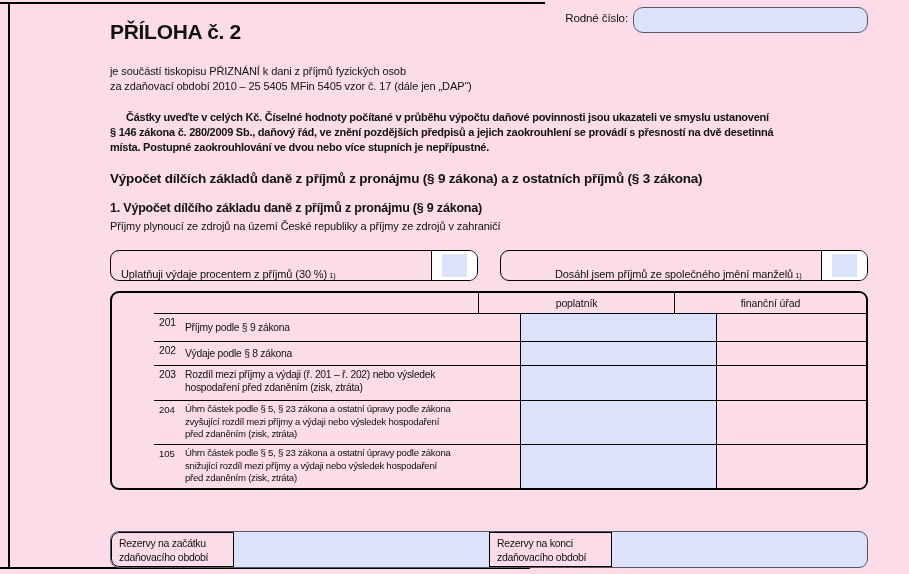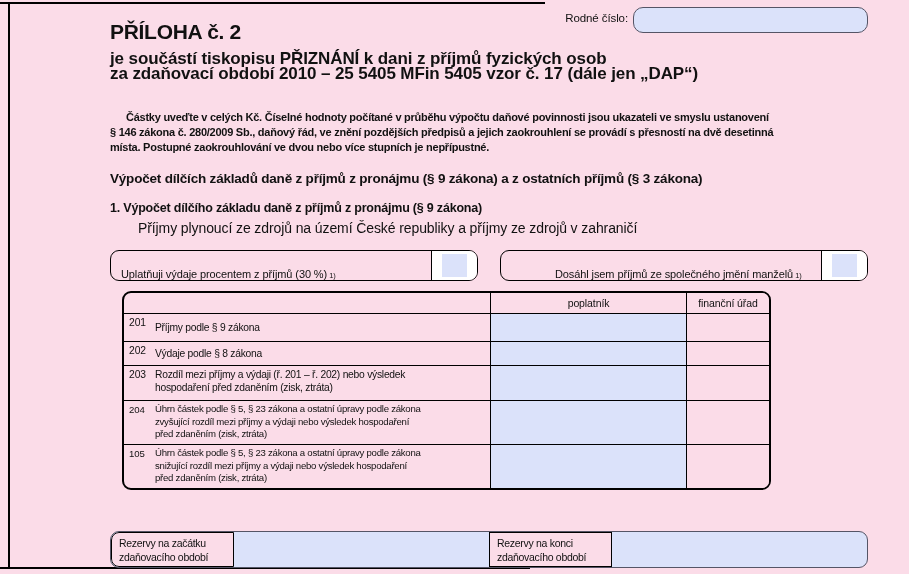--- a/index.html
+++ b/index.html
@@ -14,49 +14,49 @@
   html,body{background:#fff;}
   body{font-family:"Liberation Sans","DejaVu Sans",sans-serif;color:var(--text);}
   .page{position:relative;width:909px;height:574px;background:var(--pink);overflow:hidden;letter-spacing:-0.1px;}
 
   
   .rule-top{position:absolute;left:0;top:2px;width:545px;height:2px;background:var(--black);}
   .rule-left{position:absolute;left:8px;top:2px;width:2px;height:567px;background:var(--black);}
   .rule-bottom{position:absolute;left:0;top:567px;width:530px;height:2px;background:var(--black);}
 
   .title{position:absolute;left:110px;top:20px;font-size:21px;font-weight:bold;letter-spacing:-0.3px;}
-  .subtitle{position:absolute;left:110px;top:51px;font-size:17px;font-weight:bold;line-height:15px;white-space:pre-line;}
+  .subtitle{position:absolute;left:110px;top:64px;font-size:11px;font-weight:normal;line-height:15px;white-space:pre-line;}
 
   .rodne-label{position:absolute;left:500px;top:12px;width:128px;text-align:right;font-size:11.5px;}
   .rodne-input{position:absolute;left:633px;top:7px;width:235px;height:26px;background:var(--blue);
     border:1.5px solid var(--inputBorder);border-radius:10px;}
 
   .intro{position:absolute;left:110px;top:110px;width:764px;font-size:11px;font-weight:bold;line-height:15px;
     white-space:pre-line;text-indent:16px;letter-spacing:-0.25px;}
 
   .section-title{position:absolute;left:110px;top:171px;font-size:13.5px;font-weight:bold;letter-spacing:-0.2px;}
   .subsection-title{position:absolute;left:110px;top:201px;font-size:12.5px;font-weight:bold;letter-spacing:-0.2px;}
-  .note{position:absolute;left:110px;top:220px;font-size:14px;margin-left:28px;}
+  .note{position:absolute;left:110px;top:220px;font-size:11px;}
 
   
   .cb-box{position:absolute;top:250px;height:31px;border:1.5px solid var(--black);border-radius:9px;
     display:flex;overflow:hidden;}
   .cb-box.first{left:110px;width:368px;}
   .cb-box.second{left:500px;width:368px;padding-left:44px;}
   .cb-label{flex:1;display:flex;align-items:flex-end;padding-left:10px;font-size:11px;}
   .cb-label sup{font-size:7.5px;margin-left:2px;}
   .cb-well{width:46px;background:var(--white);border-left:1.5px solid var(--black);
     display:flex;align-items:center;justify-content:center;}
   .cb-square{width:25px;height:23px;background:var(--blue);}
 
   
-  .tbl{position:absolute;left:122px;top:291px;width:649px;border:2px solid var(--black);border-radius:9px;
+  .tbl{position:absolute;left:110px;top:291px;width:758px;border:2px solid var(--black);border-radius:9px;
     overflow:hidden;background:var(--pink);}
   .trow{display:flex;width:100%;}
-  .trow + .trow{border-top:1.5px solid var(--black);}
+  .trow + .trow{border-top:1.5px solid var(--black);margin-left:42px;}
   .cell{position:relative;}
   .cell.lbl{width:366px;display:flex;padding:2px 4px 2px 5px;}
   .cell.pop{width:197px;border-left:1.5px solid var(--black);border-right:1.5px solid var(--black);background:var(--blue);}
   .cell.pop.white{background:var(--white);}
   .cell.fin{flex:1;background:var(--pink);}
   .trow.head .cell.pop,.trow.head .cell.fin{background:var(--pink);display:flex;align-items:center;justify-content:center;
     font-size:10.5px;}
   .num{width:26px;flex:none;font-size:10.3px;padding-top:1px;}
   .txt{flex:1;font-size:10.3px;line-height:13px;white-space:pre-line;letter-spacing:-0.25px;}
   .small .num{font-size:9.6px;}

